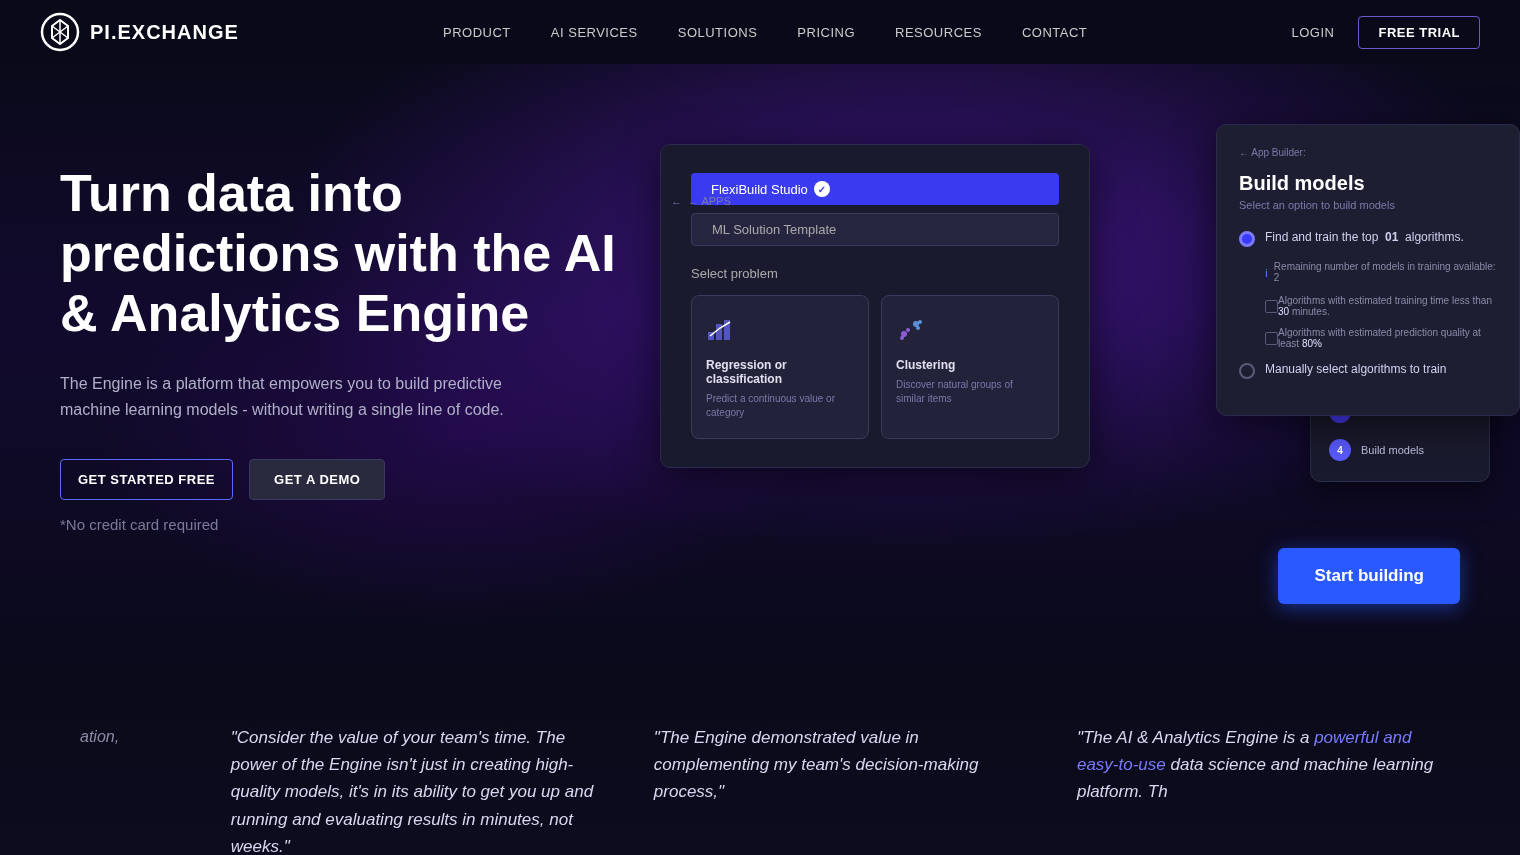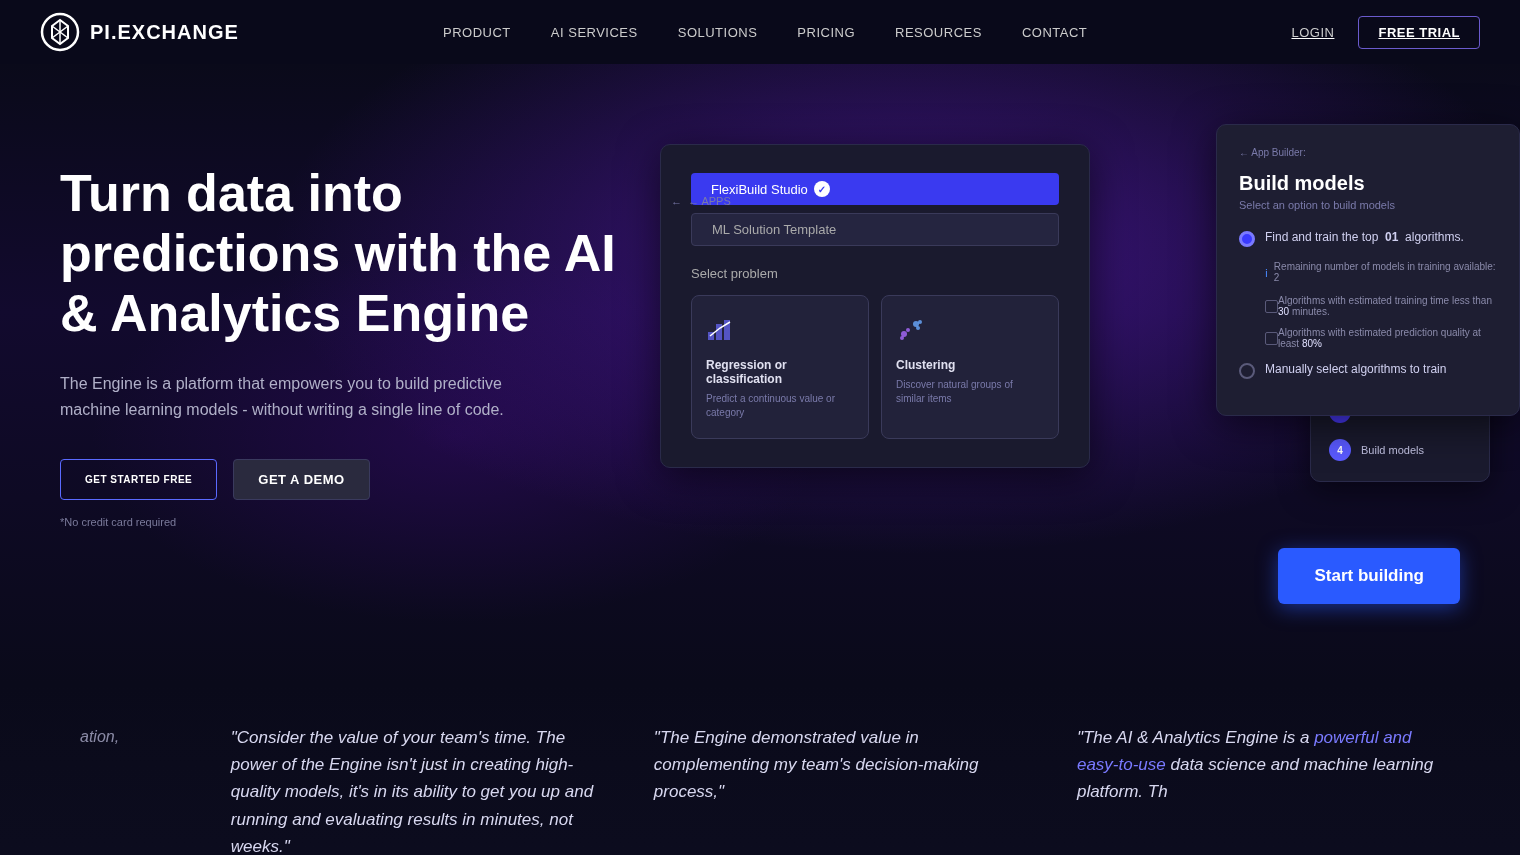--- a/index.html
+++ b/index.html
@@ -47,21 +47,20 @@
       color: #ccc;
       text-decoration: none;
       font-size: 13px;
       letter-spacing: 0.5px;
       text-transform: uppercase;
     }
     .nav-right {
       display: flex;
       align-items: center;
       gap: 24px;
-      text-decoration: underline;
     }
     .nav-login {
       color: #ccc;
       font-size: 13px;
       text-decoration: none;
       text-transform: uppercase;
       letter-spacing: 0.5px;
     }
     .nav-free-trial {
       background: transparent;
@@ -120,42 +119,42 @@
     }
     .hero-buttons {
       display: flex;
       gap: 16px;
       margin-bottom: 16px;
     }
     .btn-primary {
       background: transparent;
       border: 1.5px solid #5a6aff;
       color: #fff;
-      padding: 12px 24px;
+      padding: 12px 17px;
       border-radius: 4px;
-      font-size: 10px;
+      font-size: 13px;
       font-weight: 600;
       letter-spacing: 0.5px;
       cursor: pointer;
       text-transform: uppercase;
     }
     .btn-secondary {
       background: #2a2a3e;
       border: 1.5px solid #3a3a5e;
       color: #fff;
       padding: 12px 24px;
       border-radius: 4px;
       font-size: 13px;
       font-weight: 600;
       letter-spacing: 0.5px;
       cursor: pointer;
       text-transform: uppercase;
     }
     .no-credit {
-      font-size: 11px;
+      font-size: 15px;
       color: #7a7a9a;
       margin-top: 8px;
     }
 
     
     .hero-mockup {
       position: absolute;
       right: 0;
       top: 20px;
       z-index: 2;

